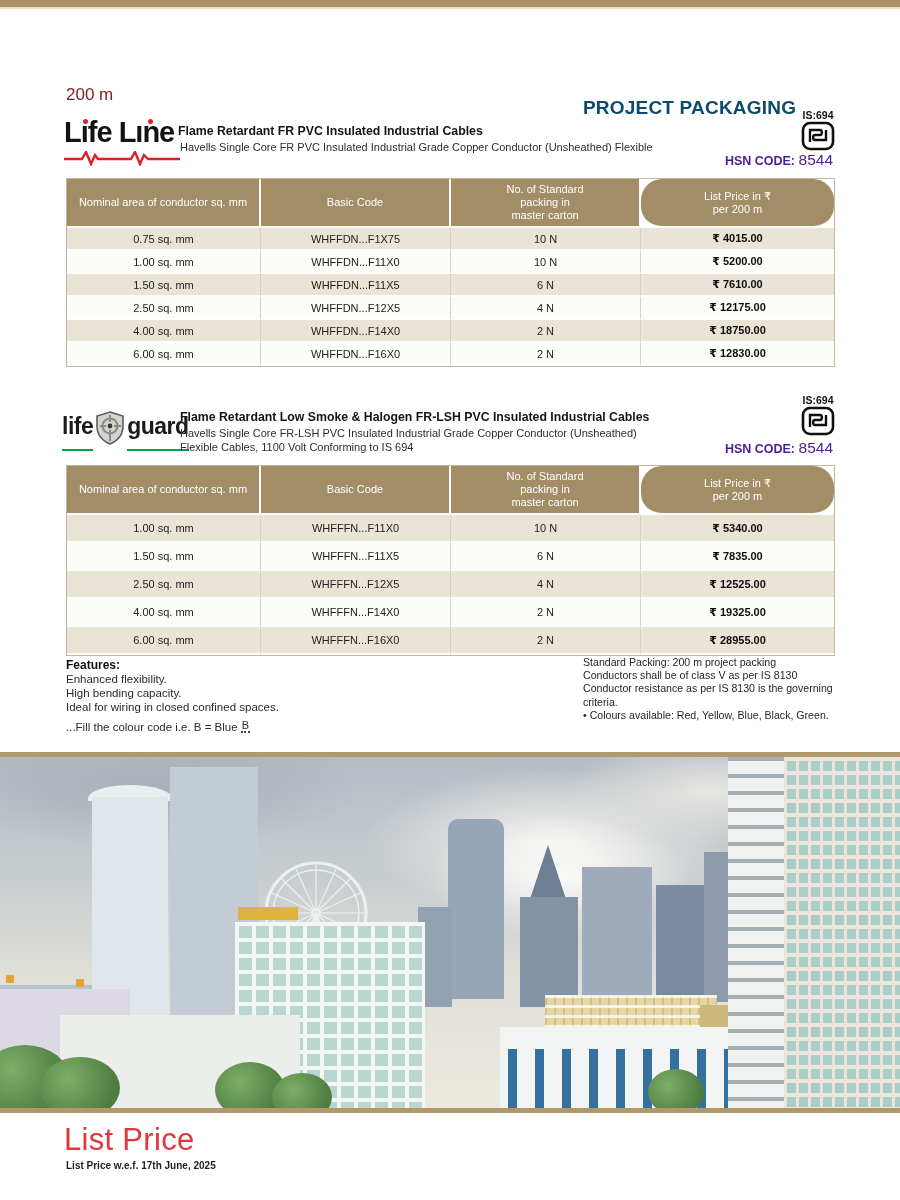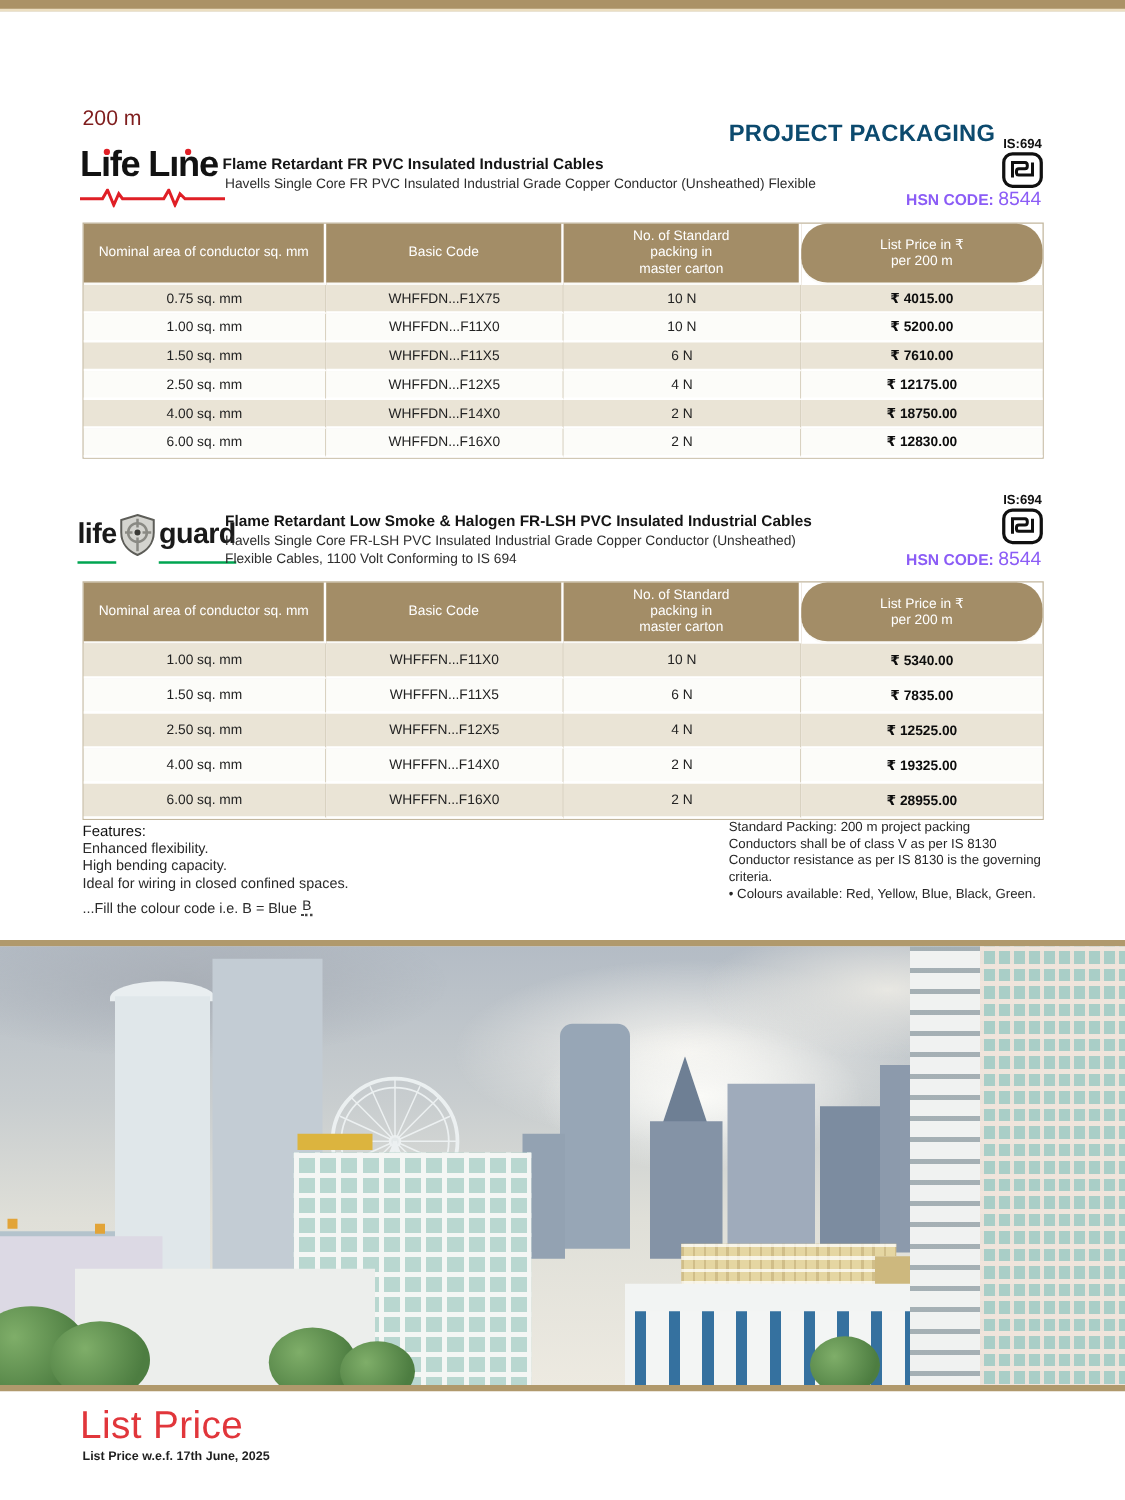--- a/index.html
+++ b/index.html
@@ -28,21 +28,21 @@
   .ll-ecg{position:absolute;left:0;bottom:0;}
 
   
   .lifeguard{top:413px;left:62px;height:38px;display:flex;}
   .lg-word{font-size:23px;font-weight:700;letter-spacing:-.5px;color:#1a1a1a;border-bottom:2px solid #00a551;padding-bottom:0px;line-height:26px;}
   .lg-shield{margin:0 2px;position:relative;top:-2px;}
 
   
   .isi{width:44px;text-align:center;}
   .isi .is-label{font-size:10.5px;font-weight:bold;color:#111;}
-  .hsn{font-size:12.5px;font-weight:bold;color:#8b5cf6;white-space:nowrap;}
+  .hsn{font-size:12.5px;font-weight:bold;color:#4c1d95;white-space:nowrap;}
   .hsn .hsn-val{font-size:15.5px;font-weight:400;}
 
   
   .tblwrap{left:66px;width:767px;border:1px solid #c2b69d;background:#fff;}
   table.ptable{border-collapse:separate;border-spacing:0;width:767px;table-layout:fixed;}
   .ptable th{
     background:#a38d67;color:#fff;font-weight:400;font-size:11px;line-height:13px;
     padding:4px 4px;vertical-align:middle;border-right:2px solid #fff;border-bottom:2px solid #fbfaf7;height:34px;
   }
   .ptable th:last-child{border-right:none;border-radius:21px;}
@@ -52,21 +52,21 @@
   }
   .ptable td:last-child{border-right:none;}
   .t1 td{padding:4px 3px;}
   .t2 td{padding:6.5px 3px;}
   .ptable tr.alt td{background:#eae4d6;}
   .ptable tr.plain td{background:#fcfcf9;}
   .ptable td.price{font-weight:bold;color:#0d0d0d;}
 
   
   .features{top:658px;left:66px;width:300px;}
-  .features .f-title{font-size:12px;font-weight:normal;color:#111;}
+  .features .f-title{font-size:12px;font-weight:bold;color:#111;}
   .features .f-line{font-size:11.5px;line-height:14px;color:#2a2a2a;}
   .colour-note{top:721px;left:66px;font-size:11.5px;color:#2a2a2a;}
   .dotted-b{border-bottom:2px dotted #444;padding:0 1px;position:relative;top:-2px;font-size:11px;}
 
   .notes{top:656px;left:583px;width:268px;font-size:10.6px;line-height:13.2px;color:#262626;}
 
   
   .footer-title{top:1122px;left:64px;font-size:31px;color:#e1363b;font-weight:500;letter-spacing:.3px;}
   .footer-note{top:1160px;left:66px;font-size:10px;font-weight:bold;color:#1f1f1f;}
 

